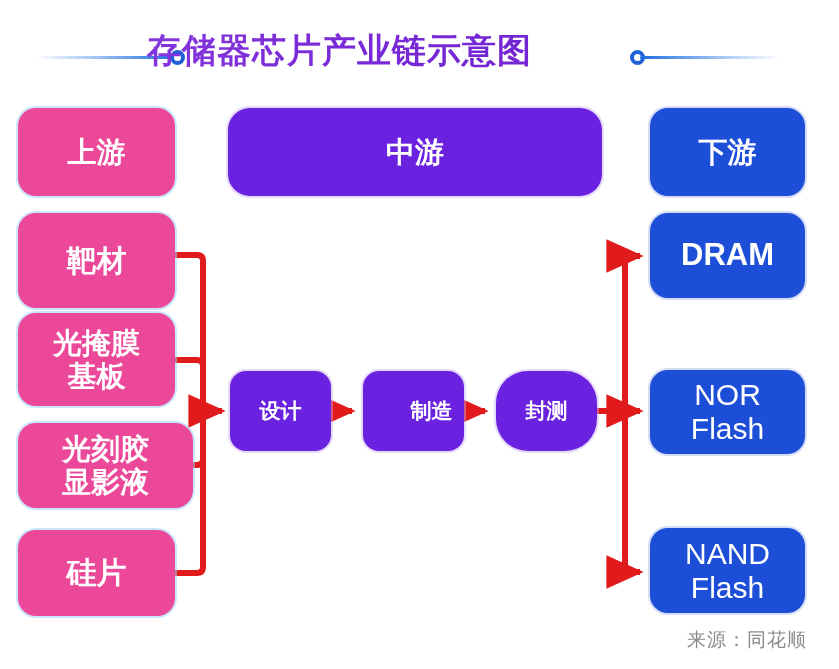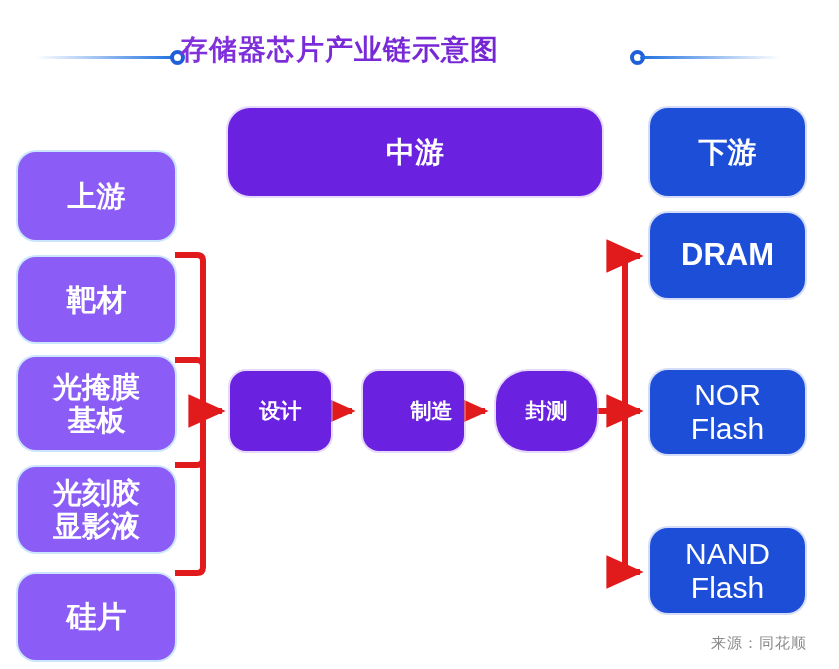--- a/index.html
+++ b/index.html
@@ -28,21 +28,21 @@
     top: 28px;
     width: 839px;
     height: 58px;
   }
   .title-text {
     position: absolute;
     left: 0;
     top: 0;
     width: 679px;
     text-align: center;
-    font-size: 28px;
+    font-size: 34px;
     font-weight: bold;
     letter-spacing: 1px;
     color: #7a2fd6;
     background: linear-gradient(90deg, #8c3fe0 0%, #7b2bd8 45%, #6f22cf 100%);
     -webkit-background-clip: text;
     background-clip: text;
     -webkit-text-fill-color: transparent;
     line-height: 44px;
     white-space: nowrap;
   }
@@ -83,23 +83,22 @@
     align-items: center;
     justify-content: center;
     text-align: center;
     color: #ffffff;
     font-weight: bold;
     border-radius: 18px;
     line-height: 1.12;
     white-space: pre-line;
   }
   .node.blue {
-    background: #8b5cf6;
+    background: #ec4899;
     box-shadow: 0 0 0 2px rgba(160,210,250,0.55);
-    margin-top: 44px;
   }
   .node.purple {
     background: #6a22e0;
     box-shadow: 0 0 0 2px rgba(200,170,245,0.45);
   }
   .node.indigo {
     background: #1d4ed8;
     box-shadow: 0 0 0 2px rgba(170,185,240,0.5);
   }
   .node.header   { font-size: 29px; }
@@ -116,21 +115,21 @@
     width: 839px;
     height: 669px;
     pointer-events: none;
   }
 
   
   .source {
     position: absolute;
     right: 32px;
     bottom: 16px;
-    font-size: 15px;
+    font-size: 19px;
     color: #8a8a8a;
     letter-spacing: 1px;
     white-space: nowrap;
   }
 </style>
 </head>
 <body>
 
 <div id="stage">
 
@@ -162,26 +161,26 @@
       <path d="M465,411 H485" marker-end="url(#arrowRed)"></path>
 
       <path d="M597,411 H640" marker-end="url(#arrowRed)"></path>
       <path d="M625,411 V262 Q625,256 631,256 H640" marker-end="url(#arrowRed)"></path>
       <path d="M625,411 V566 Q625,572 631,572 H640" marker-end="url(#arrowRed)"></path>
     </g>
   </svg>
 
   <div class="node blue header" style="left:18px;  top:108px; width:157px; height:88px;">上游</div>
 
-  <div class="node blue cn" style="left:18px;  top:213px; width:157px; height:85px;">靶材</div>
+  <div class="node blue cn" style="left:18px;  top:213px; width:157px; height:95px;">靶材</div>
 
   <div class="node blue cn-two" style="left:18px;  top:313px; width:157px; height:93px;">光掩膜
 基板</div>
 
-  <div class="node blue cn-two" style="left:18px;  top:423px; width:157px; height:85px;">光刻胶
+  <div class="node blue cn-two" style="left:18px;  top:423px; width:175px; height:85px;">光刻胶
 显影液</div>
 
   <div class="node blue cn" style="left:18px;  top:530px; width:157px; height:86px;">硅片</div>
 
   <div class="node purple header" style="left:228px; top:108px; width:374px; height:88px; border-radius:22px;">中游</div>
 
   <div class="node purple mid" style="left:230px; top:371px; width:101px; height:80px;">设计</div>
 
   <div class="node purple mid" style="left:363px; top:371px; width:101px; height:80px;padding-left:36px;">制造</div>
 

